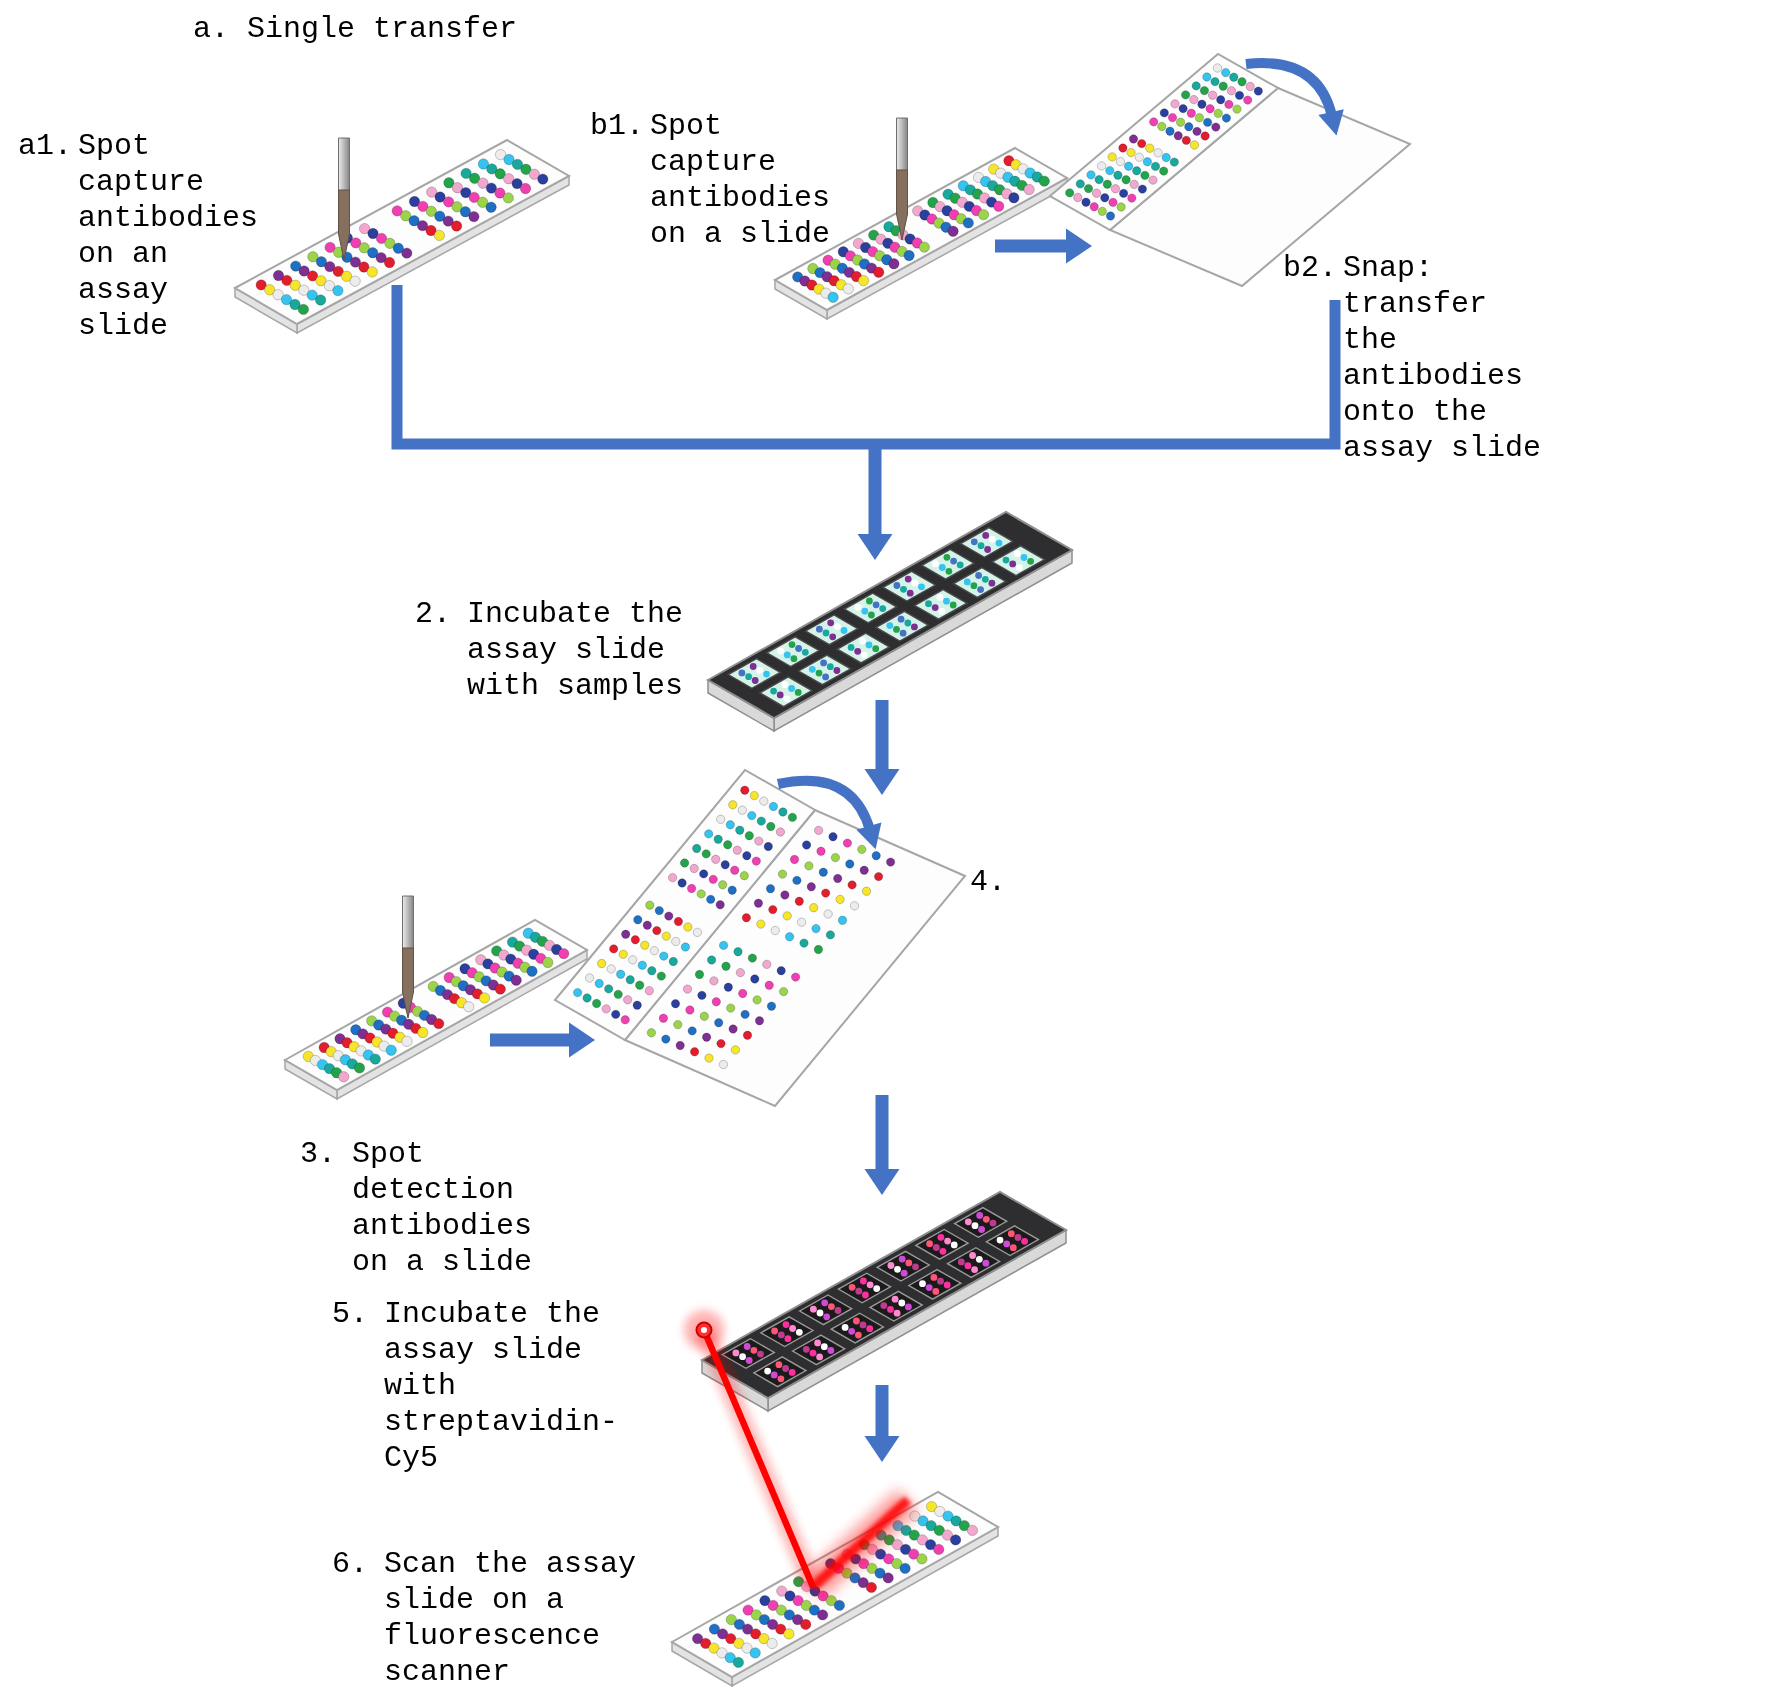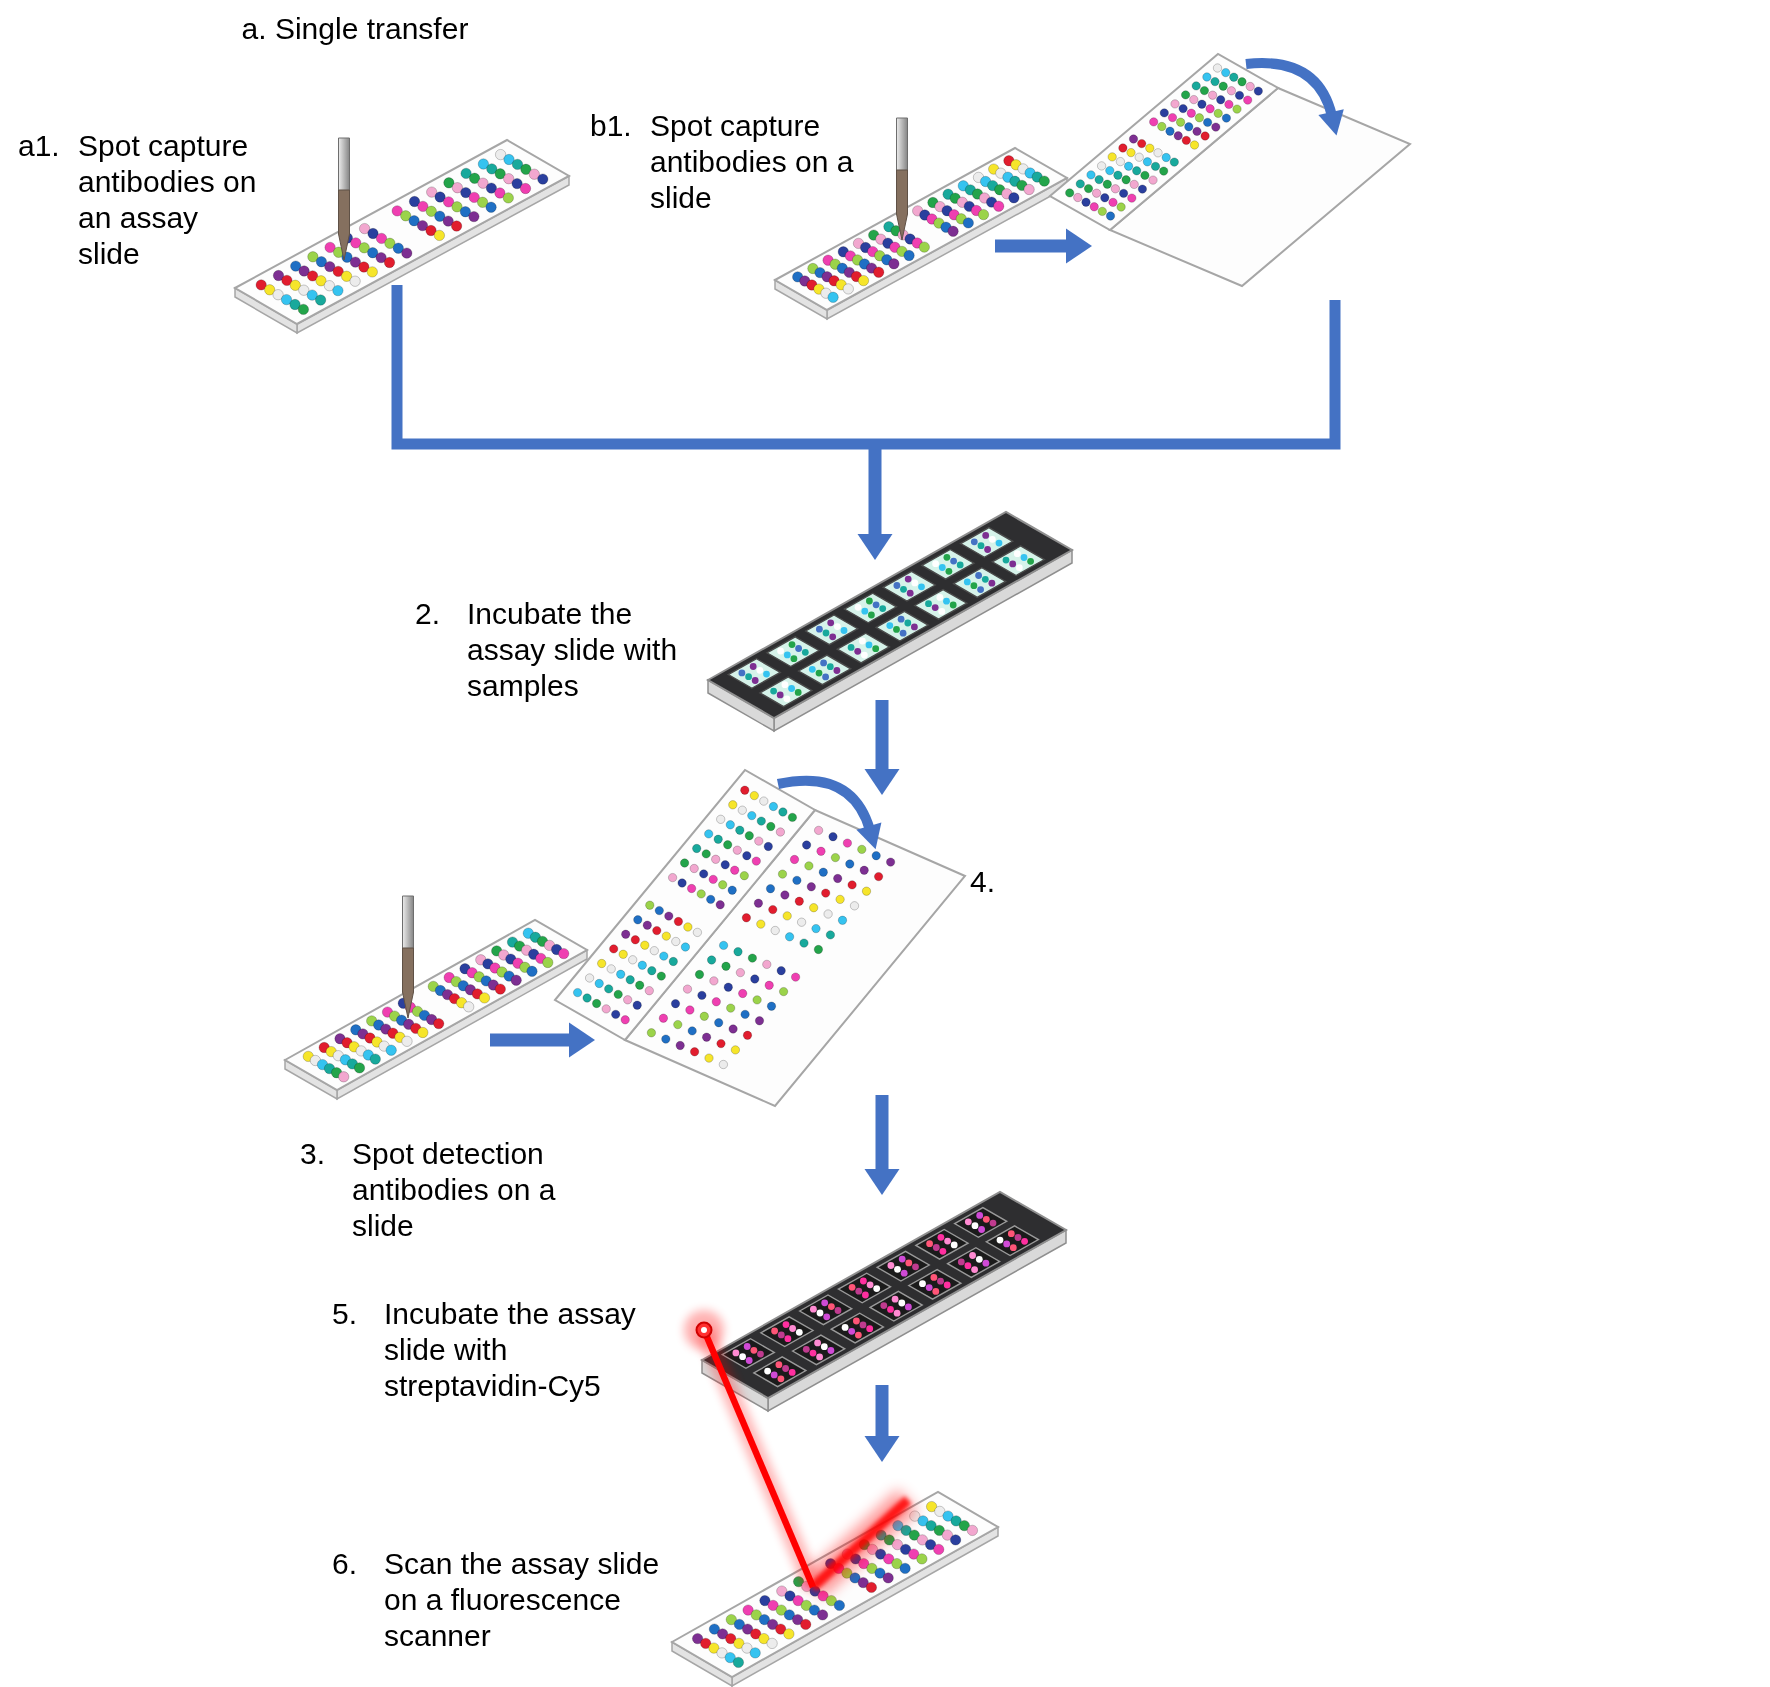--- a/index.html
+++ b/index.html
@@ -1,19 +1,19 @@
 <!DOCTYPE html>
 <html><head>
 <meta charset="utf-8">
 <style>
   * { margin:0; padding:0; box-sizing:border-box; }
   html,body { background:#ffffff; }
   .canvas {
     position:relative; width:1726px; height:1687px; background:#ffffff;
-    font-family:Liberation Sans, sans-serif; color:#000; overflow:hidden;
+    font-family:Liberation Mono, monospace; color:#000; overflow:hidden;
   }
   .canvas > svg { position:absolute; left:0; top:0; }
   .title {
     position:absolute; font-size:30px; text-align:center; white-space:nowrap;
   }
   .step { position:absolute; display:flex; font-size:30px; line-height:36px; }
   .num  { flex:0 0 auto; }
   .num-wide { width:60px; }
   .num-std  { width:52px; }
   .txt  { flex:0 0 auto; }
@@ -925,20 +925,24 @@
   <div class="step" style="left:18px; top:128px">
     <span class="num num-wide">a1.</span>
     <span class="txt" style="width:190px">Spot capture antibodies on an assay slide</span>
   </div>
 
   <div class="step" style="left:590px; top:108px">
     <span class="num num-wide">b1.</span>
     <span class="txt" style="width:210px">Spot capture antibodies on a slide</span>
   </div>
 
+  <div class="step" style="left:1283px; top:250px">
+    <span class="num num-wide">b2.</span>
+    <span class="txt" style="width:200px">Snap: transfer the antibodies onto the assay slide</span>
+  </div>
 
   <div class="step" style="left:415px; top:596px">
     <span class="num num-std">2.</span>
     <span class="txt" style="width:220px">Incubate the assay slide with samples</span>
   </div>
 
   <div class="step" style="left:970px; top:864px">
     <span class="num num-std">4.</span>
   </div>
 

